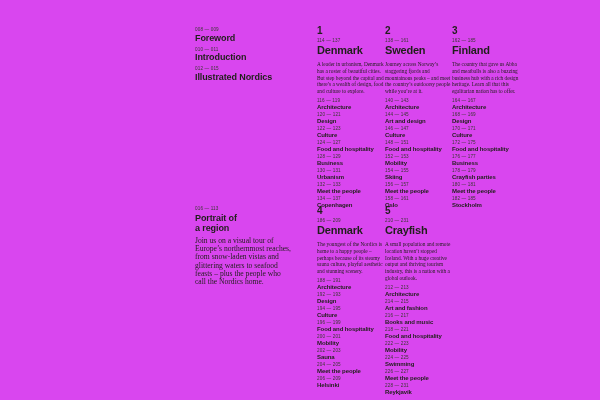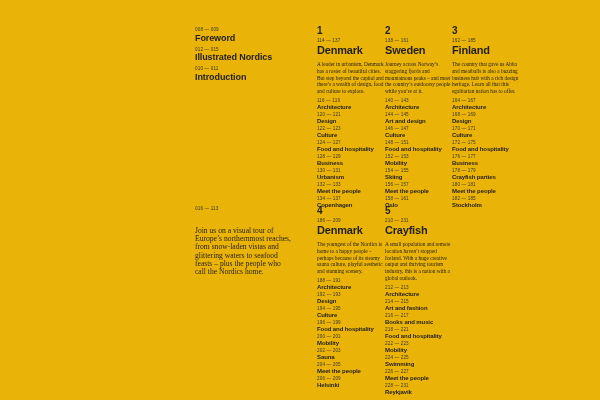--- a/index.html
+++ b/index.html
@@ -9,62 +9,66 @@
   .range { font-size:4.6px; line-height:5px; color:#3a3832; letter-spacing:0.15px; font-weight:400; }
 
   
   .front-matter { position:absolute; left:195px; top:27px; width:110px; }
   .fm-item { margin-bottom:3.5px; }
   .fm-label { font-size:9px; line-height:9.5px; font-weight:bold; margin-top:1.5px; letter-spacing:-0.1px; }
 
   
   .portrait { position:absolute; left:195px; top:206px; width:98px; }
   .portrait-title { font-size:9px; line-height:10px; font-weight:bold; margin-top:2px; letter-spacing:-0.1px; }
-  .portrait-desc { font-family:"Liberation Serif", serif; font-size:7.6px; line-height:8.2px; margin:16px 0 0; width:96px; }
+  .portrait-desc { font-family:"Liberation Serif", serif; font-size:7.6px; line-height:8.2px; margin:4px 0 0; width:96px; }
 
   
   .chapter { position:absolute; width:66px; }
   .chapter-pos-1 { left:317px; top:26px; }
   .chapter-pos-2 { left:385px; top:26px; }
   .chapter-pos-3 { left:452px; top:26px; }
   .chapter-pos-4 { left:317px; top:206px; }
   .chapter-pos-5 { left:385px; top:206px; }
 
   .ch-number { font-size:10px; line-height:10px; font-weight:bold; }
   .ch-range { margin-top:2px; }
   .ch-name { font-size:11px; line-height:11.5px; font-weight:bold; margin:2px 0 0; letter-spacing:-0.2px; }
   .ch-desc { font-family:"Liberation Serif", serif; font-size:5.3px; line-height:6.8px; margin:4.5px 0 0; width:68px; }
   .toc-list { margin-top:3.5px; }
   .toc-item { margin-bottom:2px; }
   .toc-label { font-size:6px; line-height:6.5px; font-weight:bold; white-space:nowrap; margin-top:0.5px; letter-spacing:-0.1px; }
 </style>
 </head>
 <body>
 
-<div class="page" style="background: #eab308; color: rgb(32, 31, 27);">
+<div class="page" style="background: #d946ef; color: rgb(32, 31, 27);">
 
   <div class="front-matter">
   <div class="fm-item">
     <div class="range fm-range">008 — 009</div>
     <div class="fm-label">Foreword</div>
   </div>
 
   <div class="fm-item">
+    <div class="range fm-range">010 — 011</div>
+    <div class="fm-label">Introduction</div>
+  </div>
+
+  <div class="fm-item">
     <div class="range fm-range">012 — 015</div>
     <div class="fm-label">Illustrated Nordics</div>
   </div>
-
-  <div class="fm-item">
-    <div class="range fm-range">010 — 011</div>
-    <div class="fm-label">Introduction</div>
-  </div>
 </div>
 
   <div class="portrait">
     <div class="range">016 — 113</div>
+    <div class="portrait-title">
+      <span>Portrait of</span><br>
+      <span>a region</span>
+    </div>
     <p class="portrait-desc">Join us on a visual tour of Europe’s northernmost reaches, from snow-laden vistas and glittering waters to seafood feasts – plus the people who call the Nordics home.</p>
   </div>
 
   <div id="chapters">
   <section class="chapter chapter-pos-1">
     <div class="ch-number">1</div>
     <div class="range ch-range">114 — 137</div>
     <h2 class="ch-name">Denmark</h2>
     <p class="ch-desc">A leader in urbanism, Denmark has a roster of beautiful cities. But step beyond the capital and there’s a wealth of design, food and culture to explore.</p>
     <div class="toc-list">

